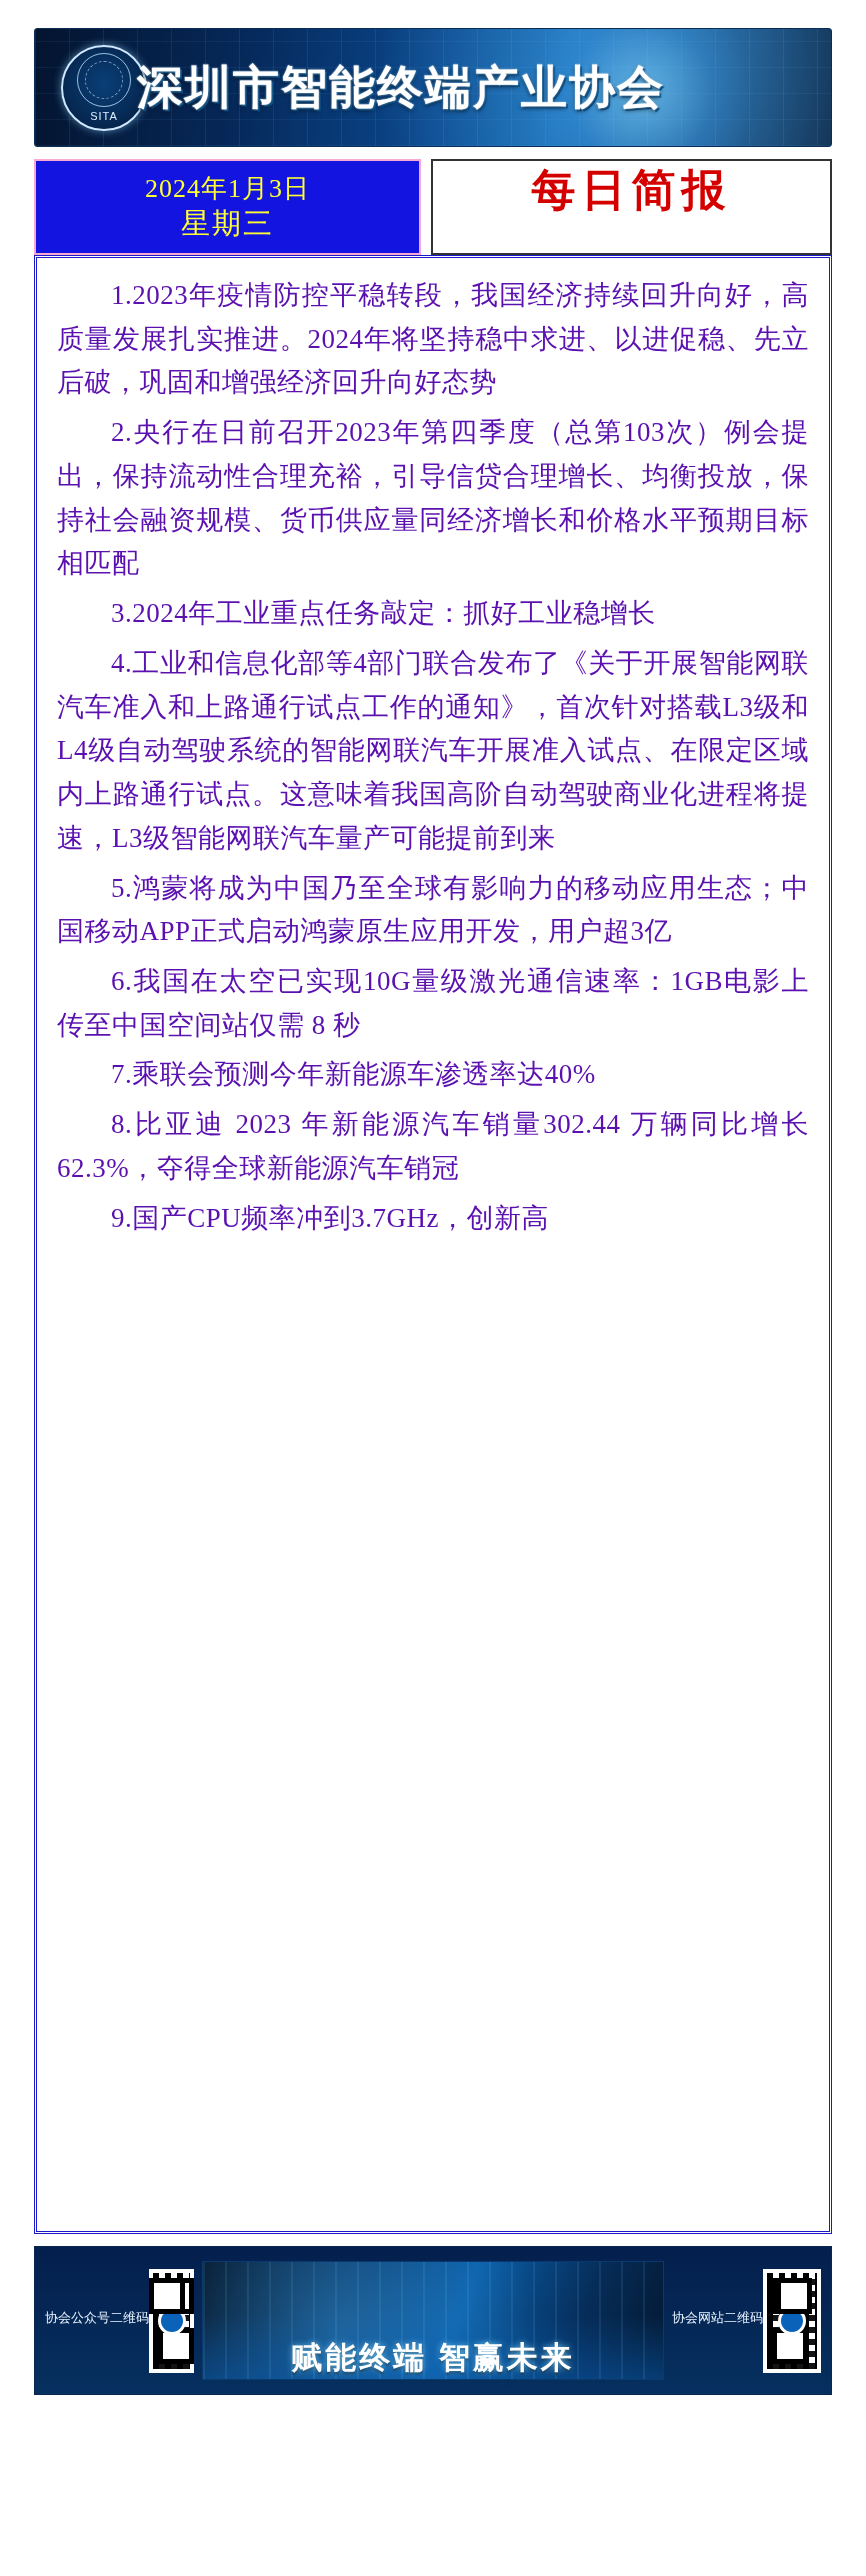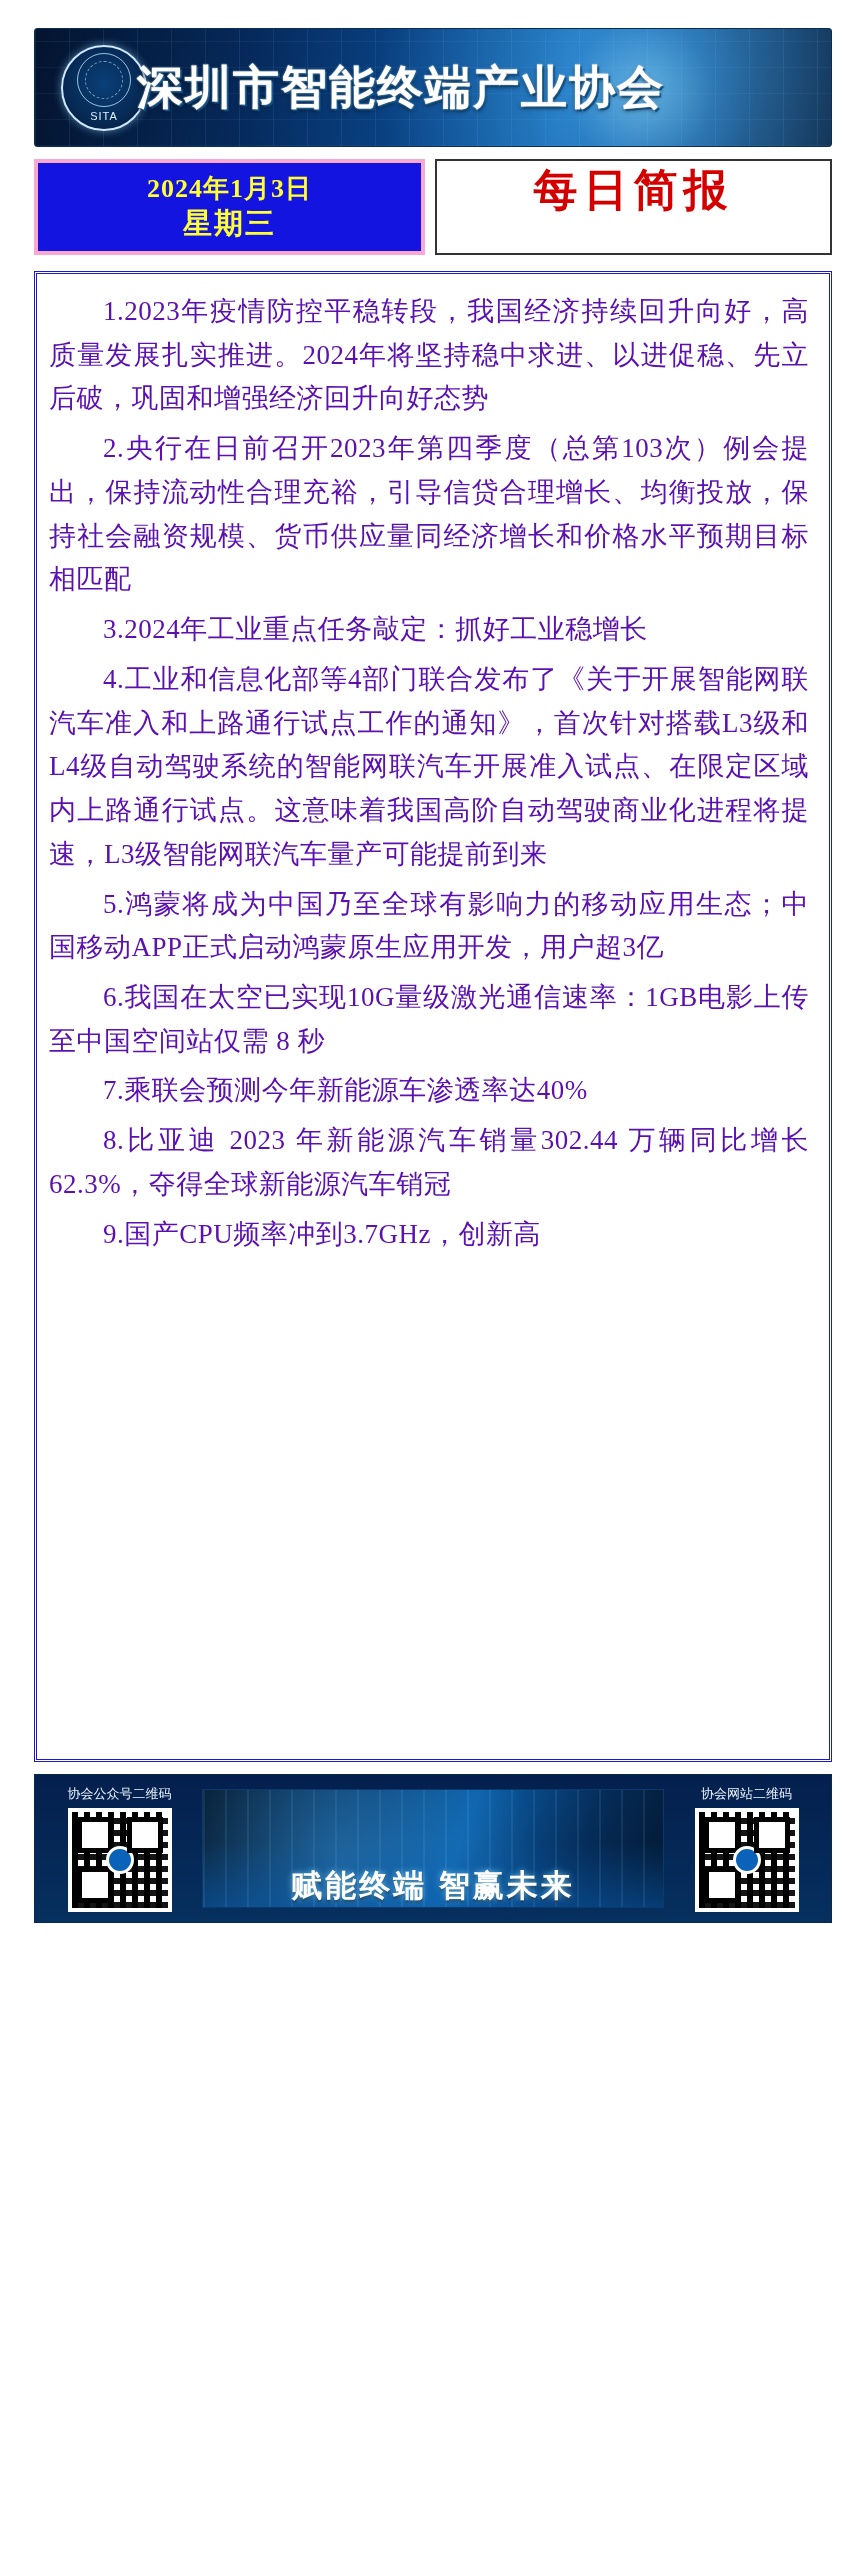--- a/index.html
+++ b/index.html
@@ -110,27 +110,27 @@
 
   
   .titlebar {
     display: flex;
     margin-top: 12px;
     height: 96px;
   }
   .date-box {
     width: 48%;
     background: #1414e0;
-    border: 4px solid #f9a8d4;
+    border: 2px solid #f9a8d4;
     display: flex;
     flex-direction: column;
     align-items: center;
     justify-content: center;
     color: #ffff33;
-    font-weight: bold;
+    font-weight: normal;
   }
   .date-box .d1 {
     font-size: 26px;
     line-height: 1.25;
     letter-spacing: 1px;
   }
   .date-box .d2 {
     font-size: 29px;
     line-height: 1.25;
     letter-spacing: 2px;
@@ -147,25 +147,25 @@
   .report-box .rt {
     font-family: "Liberation Serif", "DejaVu Serif", serif;
     font-weight: bold;
     font-size: 44px;
     letter-spacing: 6px;
     color: #d40000;
   }
 
   
   .body-box {
-    margin-top: 16px;
+    margin-top: 0;
     border: 3px double #1a1ac8;
     background: #ffffff;
-    padding: 16px 20px 18px 12px;
-    height: 1491px;
+    padding: 16px 20px 18px 20px;
+    height: 1979px;
     box-sizing: border-box;
   }
   .item {
     color: #5b10b0;
     font-size: 27px;
     line-height: 1.62;
     text-align: justify;
     text-indent: 2em;
     margin: 0 0 6px 0;
     font-family: "Liberation Serif", "DejaVu Serif", serif;
@@ -179,21 +179,21 @@
     border: 1px solid #07294f;
     height: 149px;
     display: flex;
     align-items: center;
     padding: 0 10px;
     box-sizing: border-box;
   }
   .qr-block {
     width: 149px;
     display: flex;
-    flex-direction: column;
+    flex-direction: row;
     align-items: center;
   }
   .qr-label {
     color: #eaf4ff;
     font-size: 13px;
     font-family: "Liberation Sans", "DejaVu Sans", sans-serif;
     margin-bottom: 5px;
     white-space: nowrap;
   }
   .qr {

